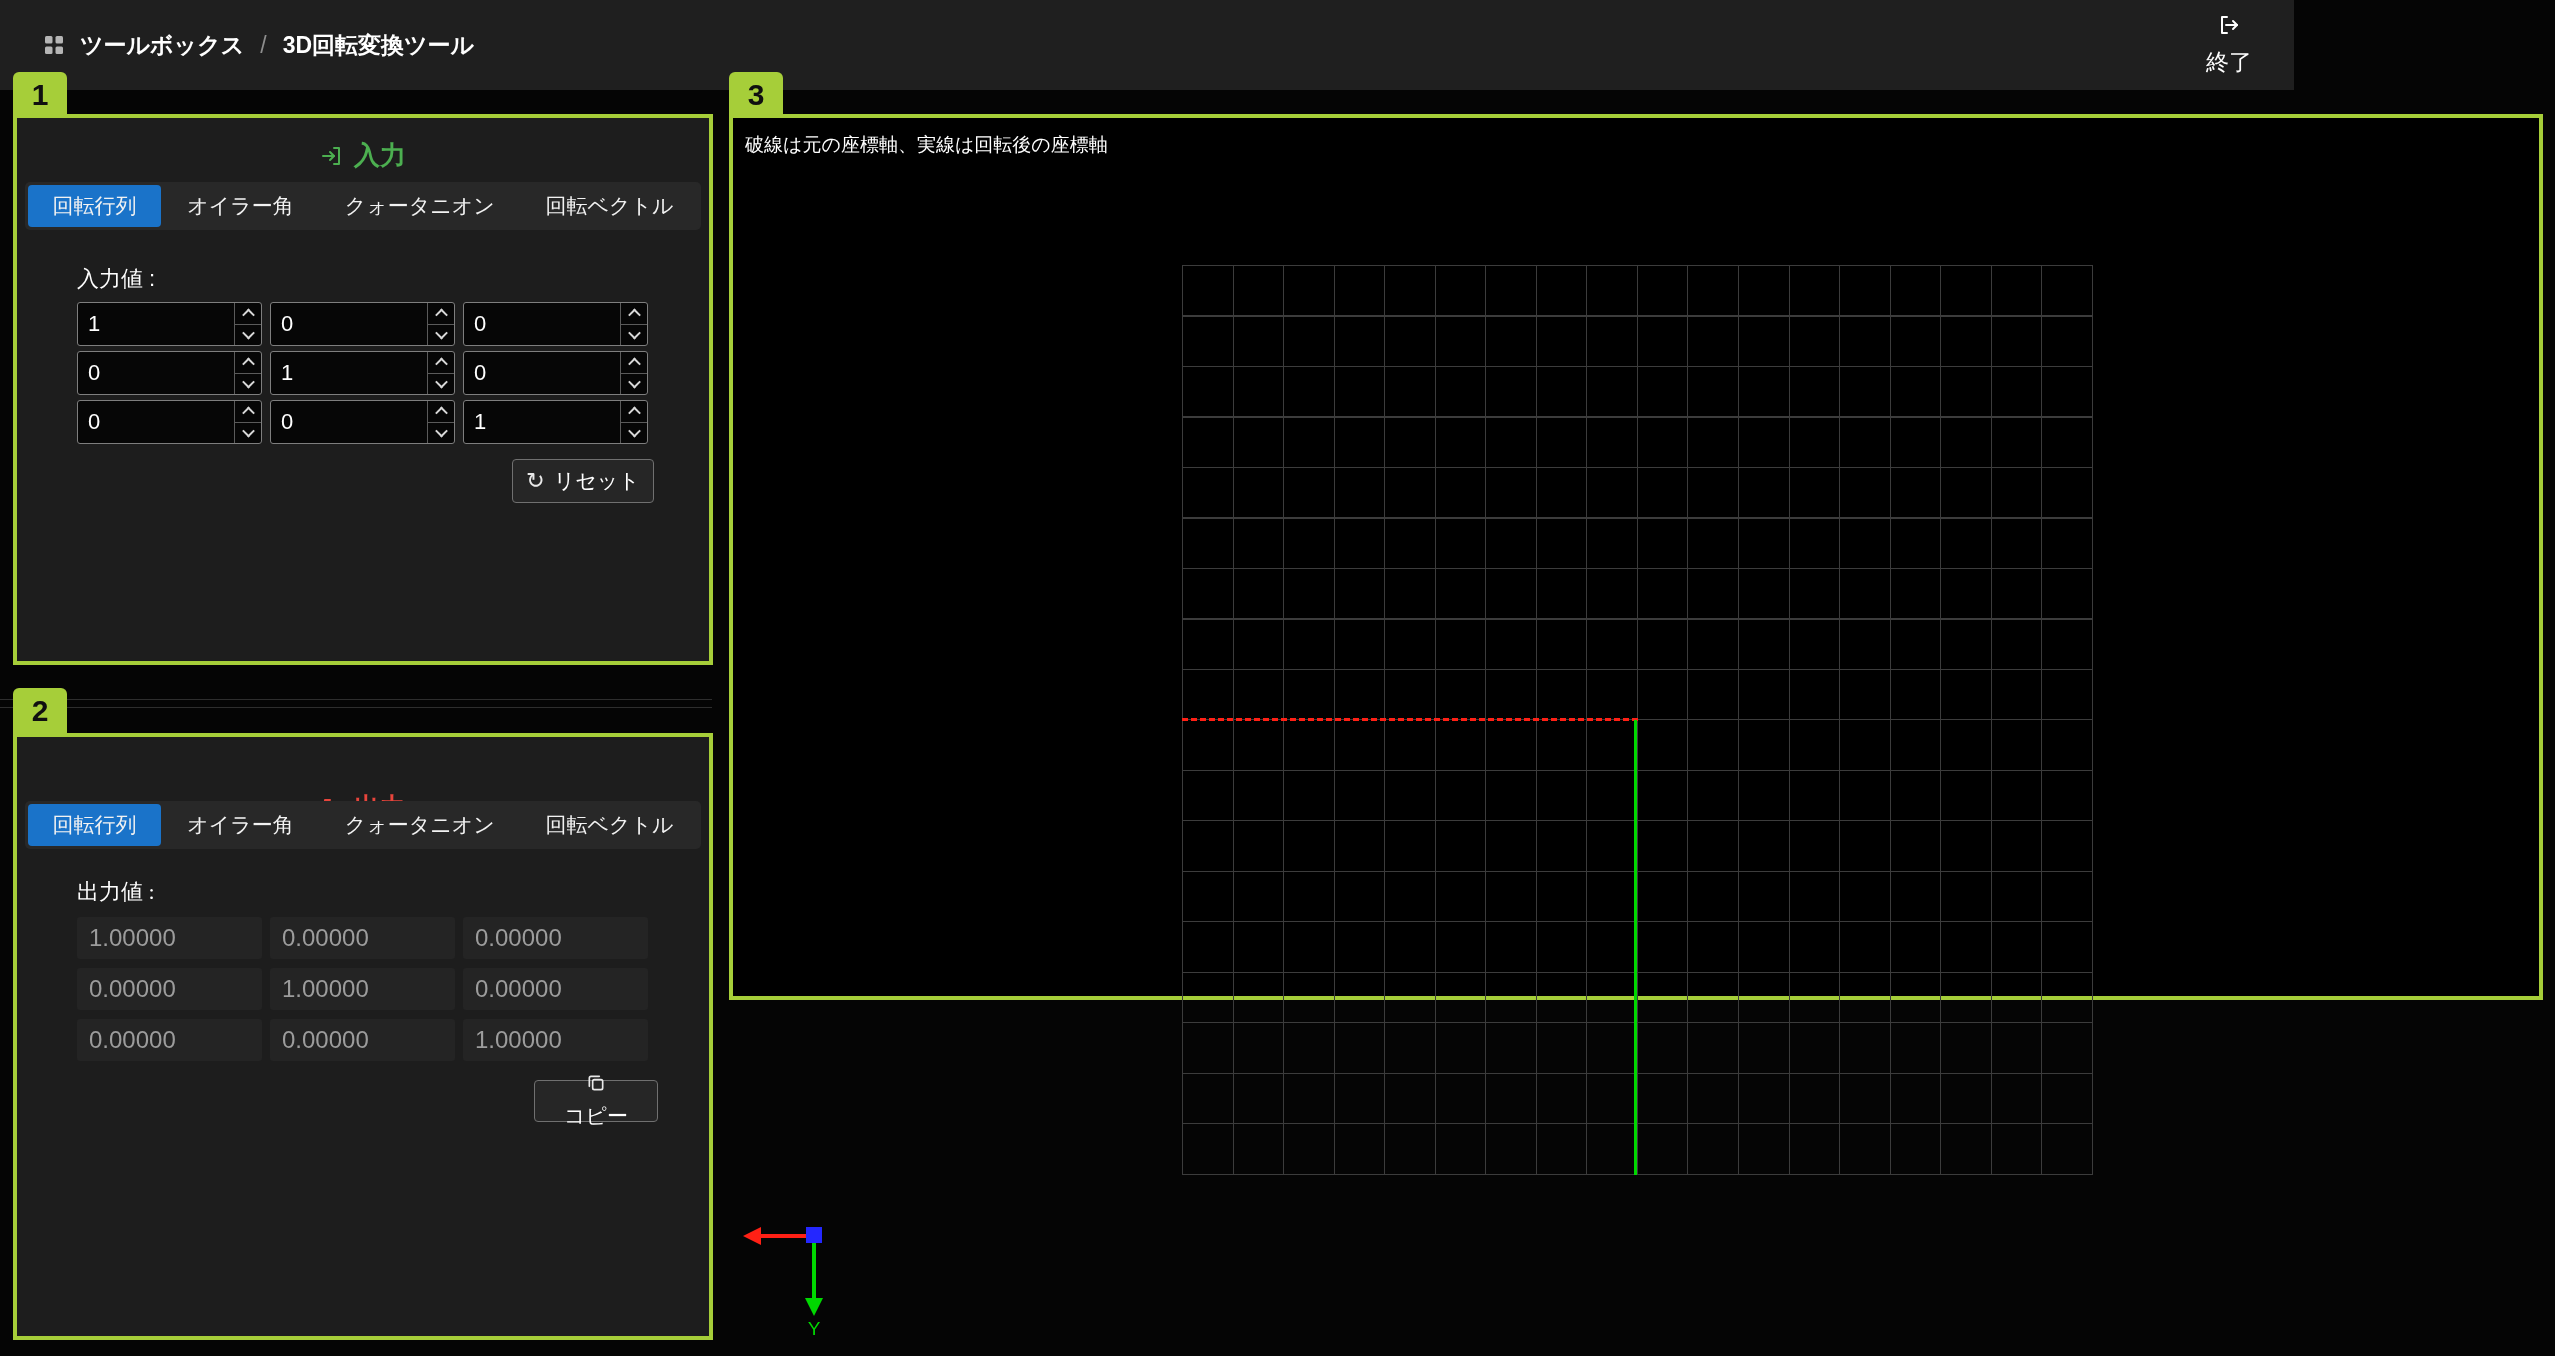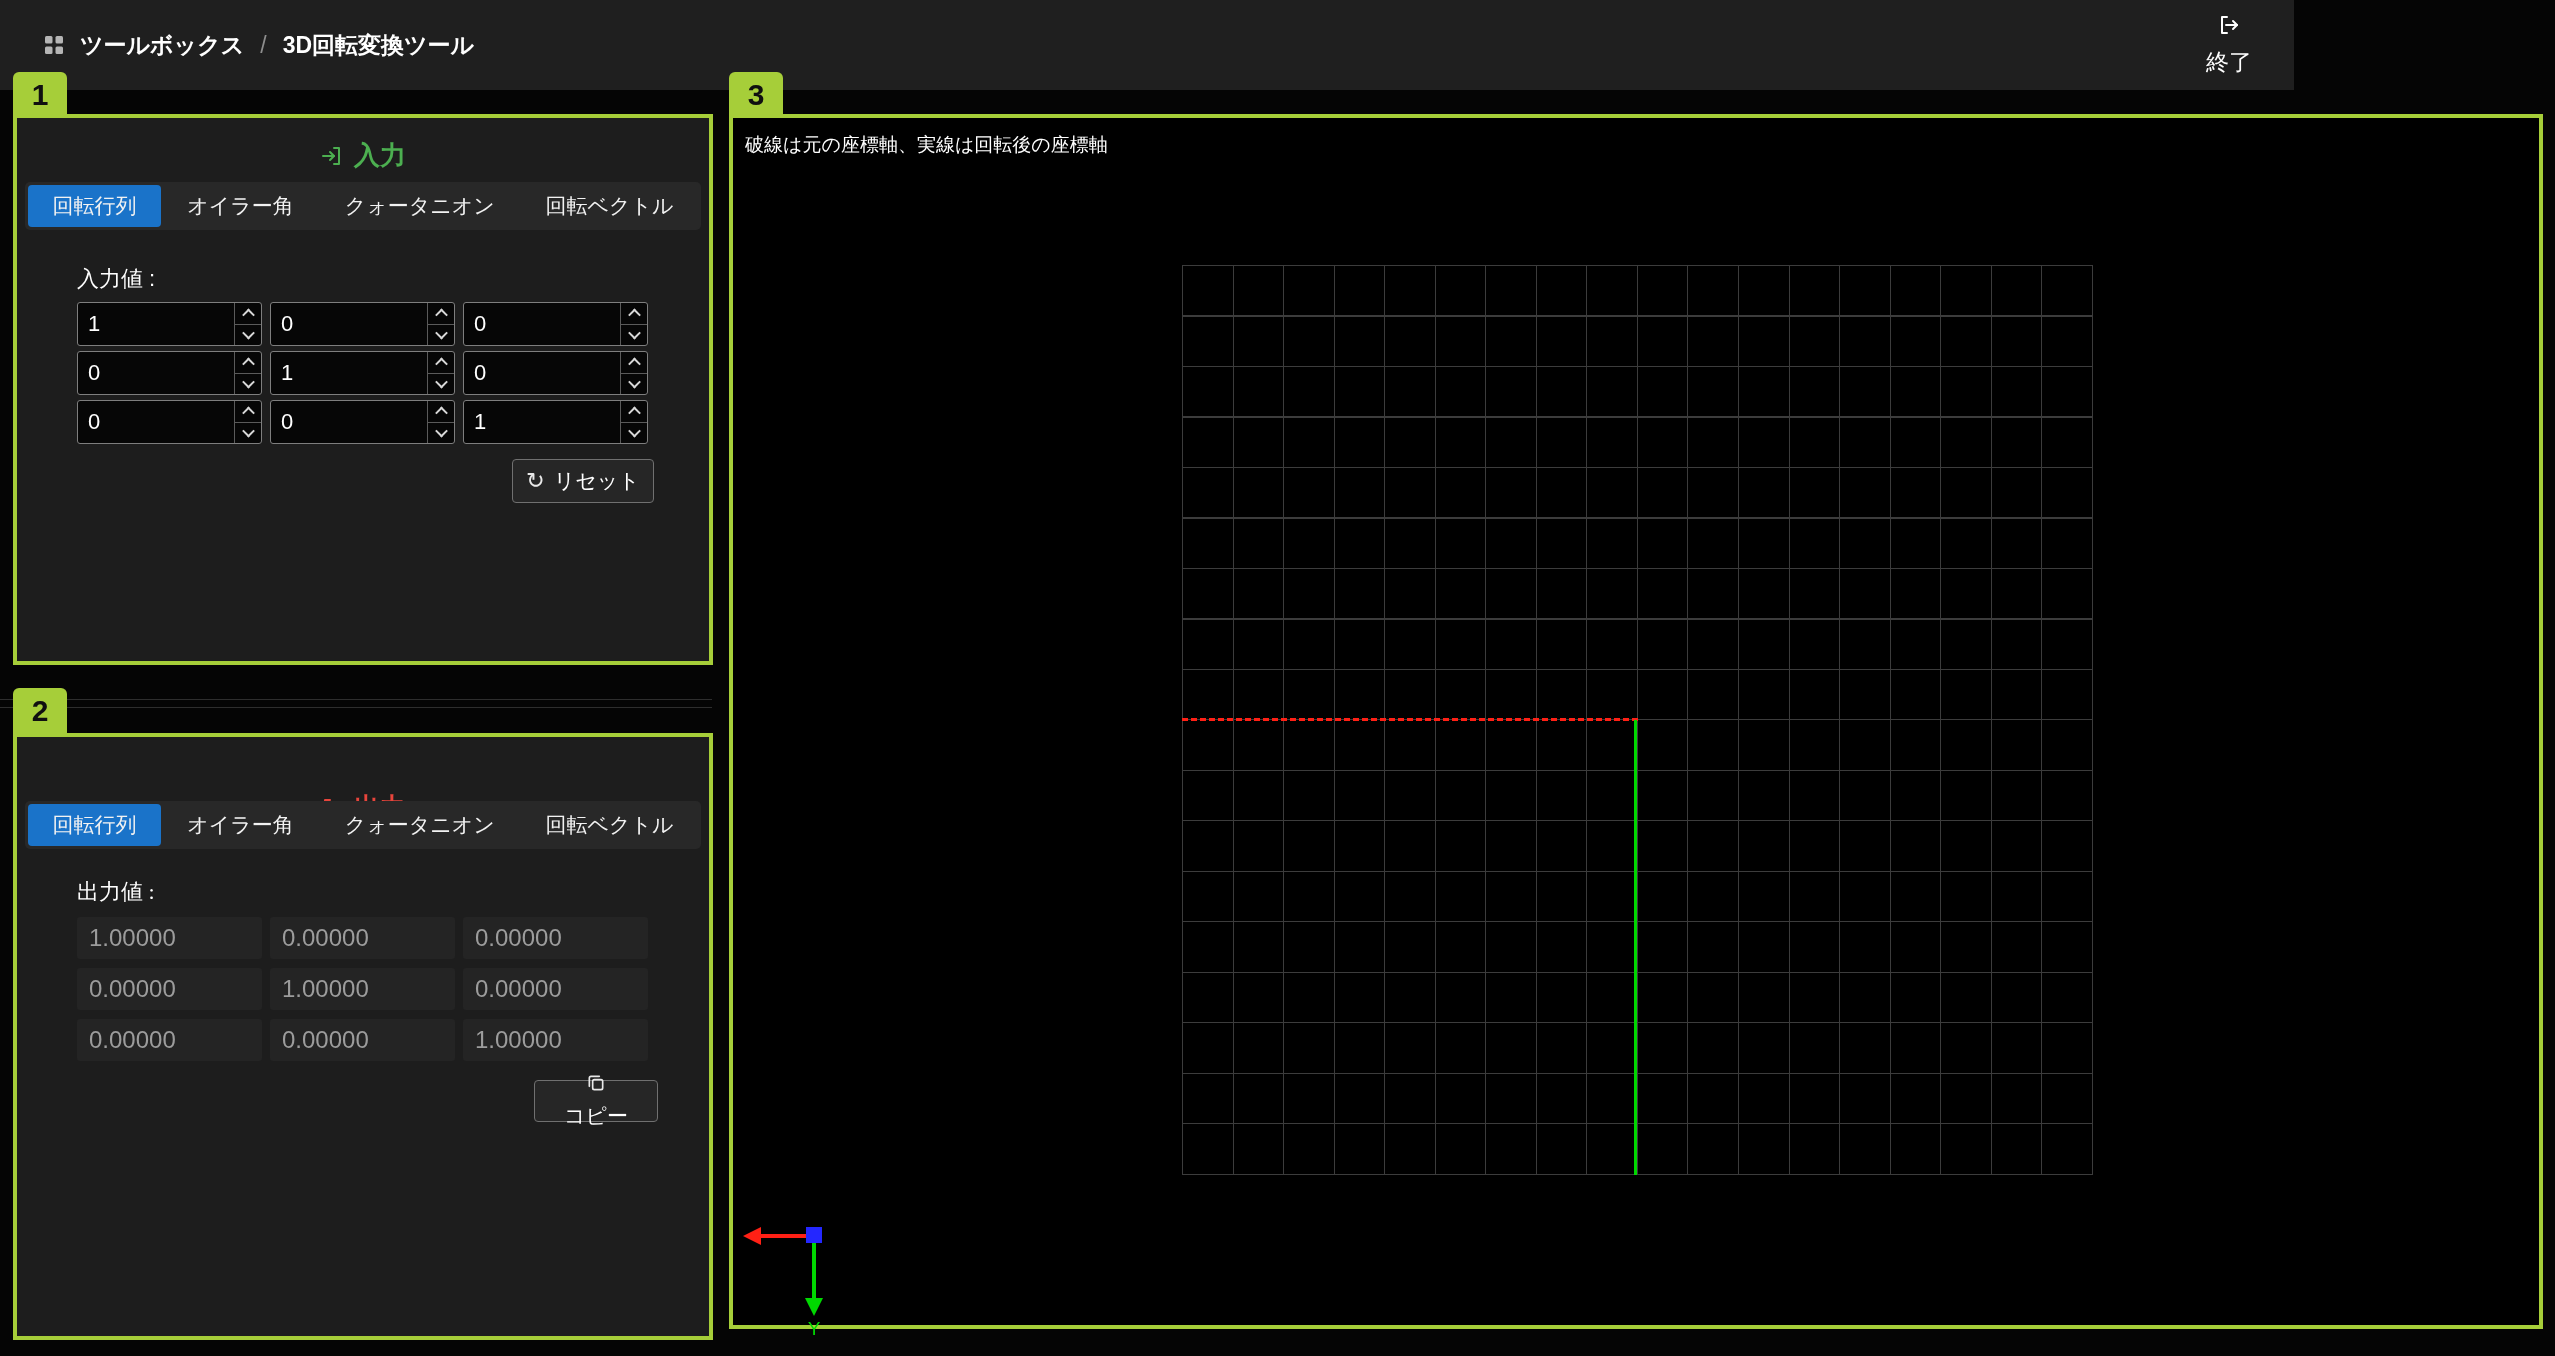--- a/index.html
+++ b/index.html
@@ -24,21 +24,21 @@
   .app-icon { color:#b5b5b5; display:flex; align-items:center; }
   .exit-btn { display:flex; align-items:center; gap:10px; font-size:23px; color:#fff; cursor:pointer;flex-direction:column; }
 
   
   .panel {
     position:absolute; background:#1d1d1d;
     border:4px solid #a6ce39; box-sizing:border-box;
   }
   #panel-input    { left:13px;  top:114px; width:700px;  height:551px; }
   #panel-output   { left:13px;  top:733px; width:700px;  height:607px; }
-  #panel-viewport { left:729px; top:114px; width:1814px; height:1215px; background:#000; }
+  #panel-viewport { left:729px; top:114px; width:1814px; height:886px; background:#000; }
 
   .badge {
     position:absolute; width:54px; height:46px;
     background:#a6ce39; color:#101010;
     font-size:30px; font-weight:bold;
     display:flex; align-items:center; justify-content:center;
     border-radius:6px 6px 0 0; z-index:6;
   }
   #badge-1 { left:13px;  top:72px;  }
   #badge-2 { left:13px;  top:688px; }

